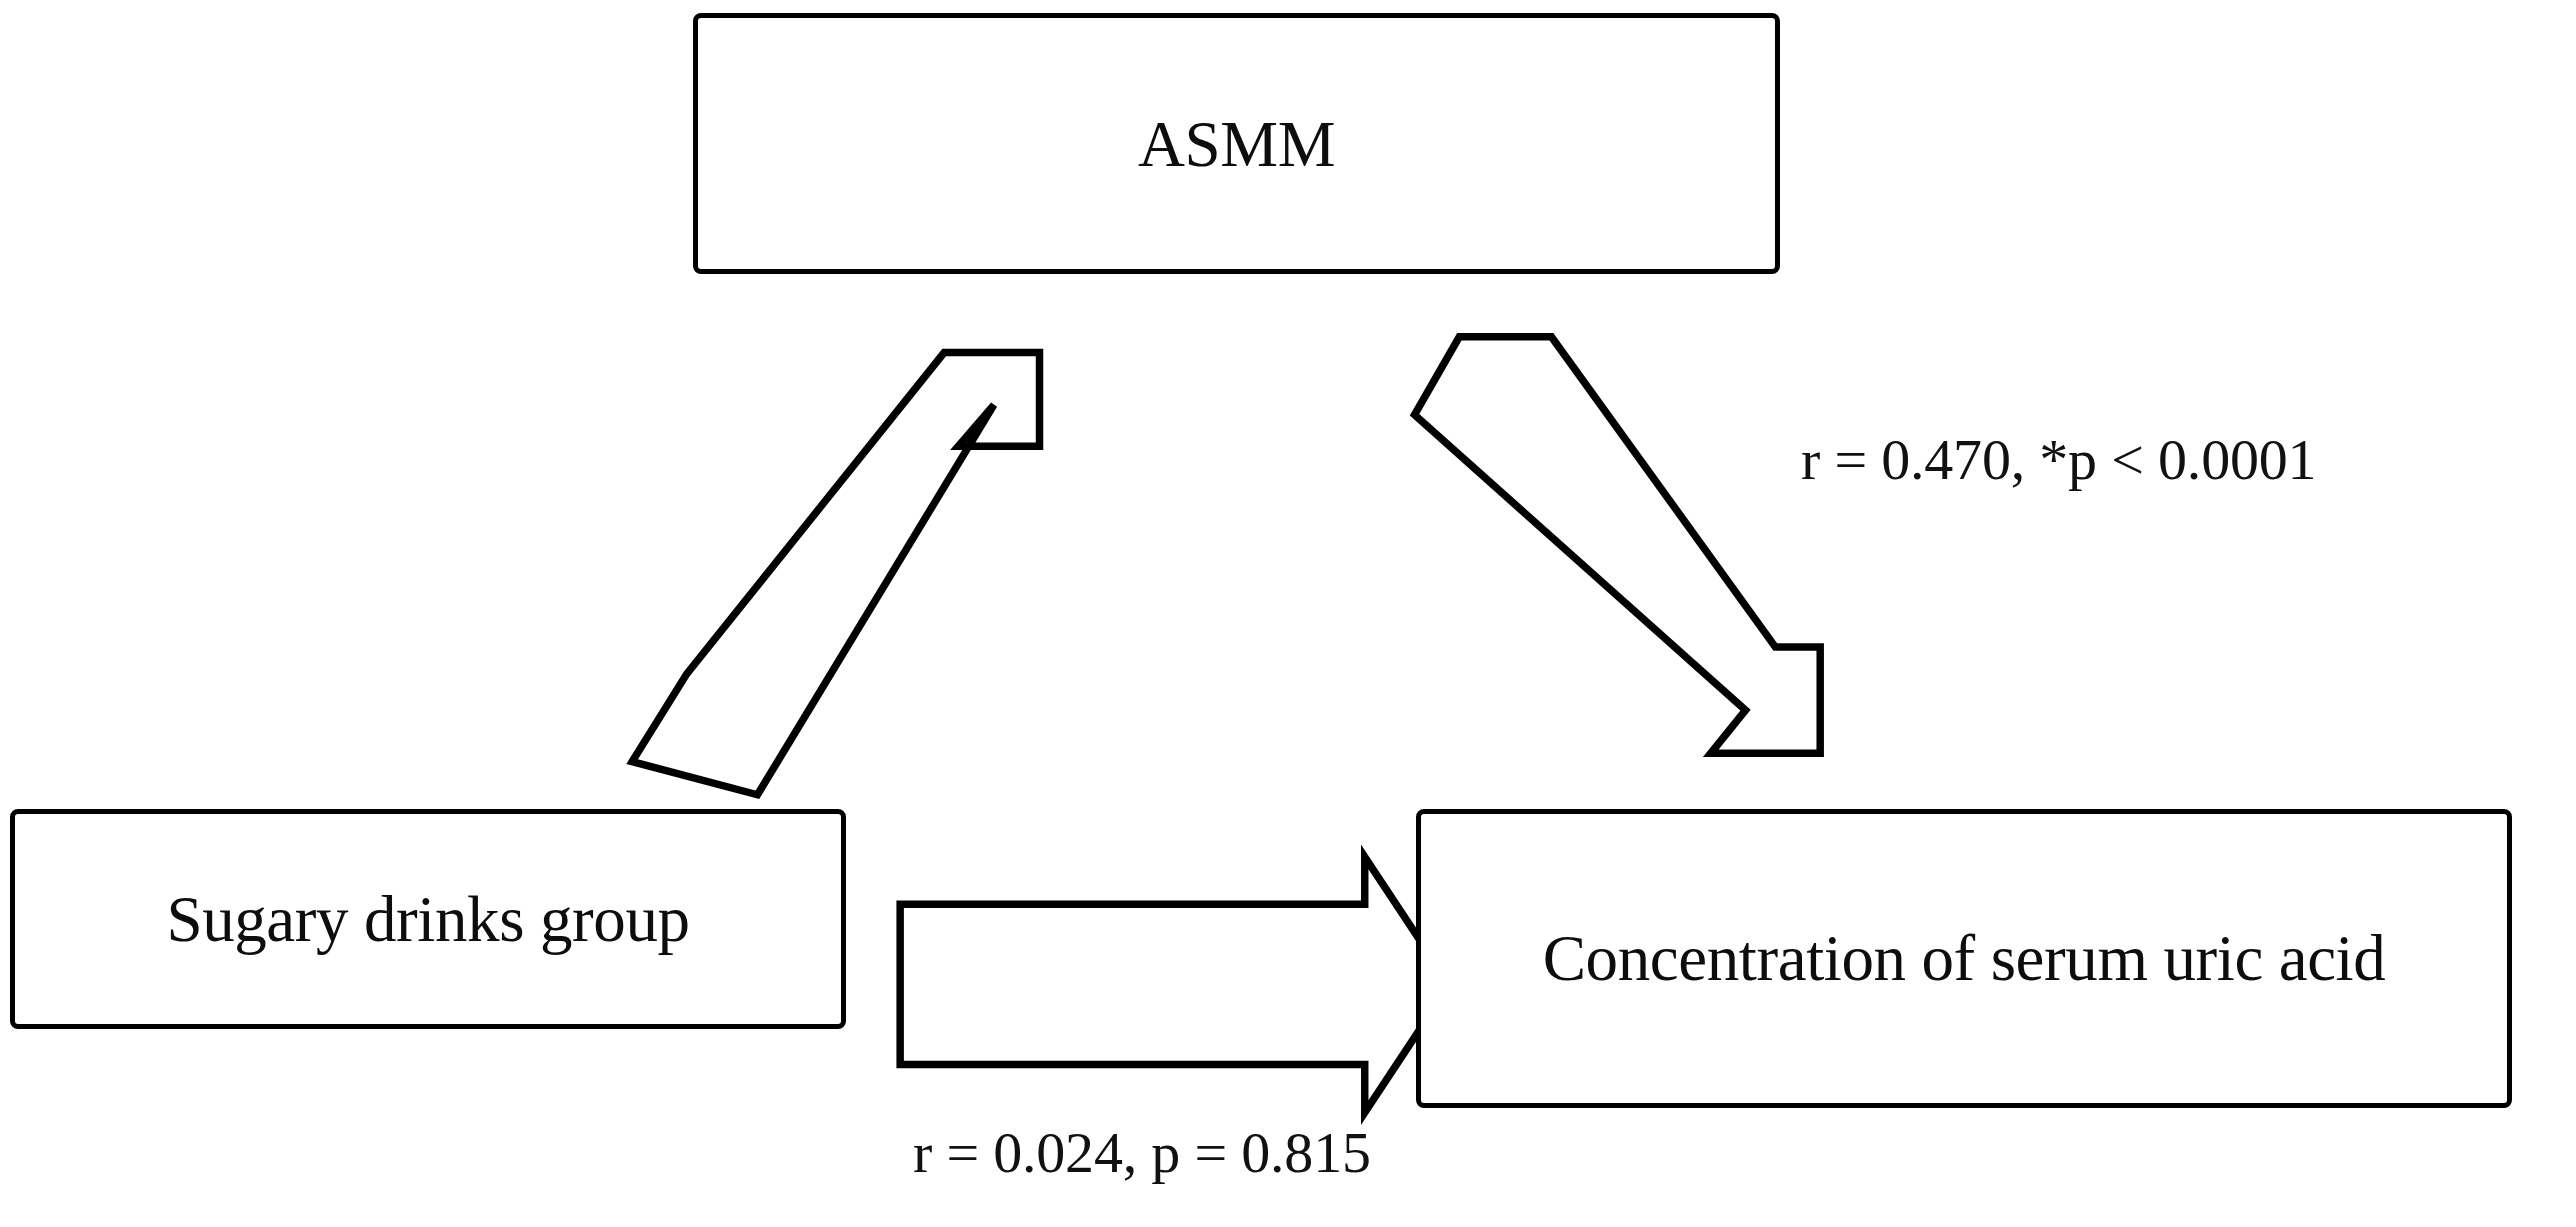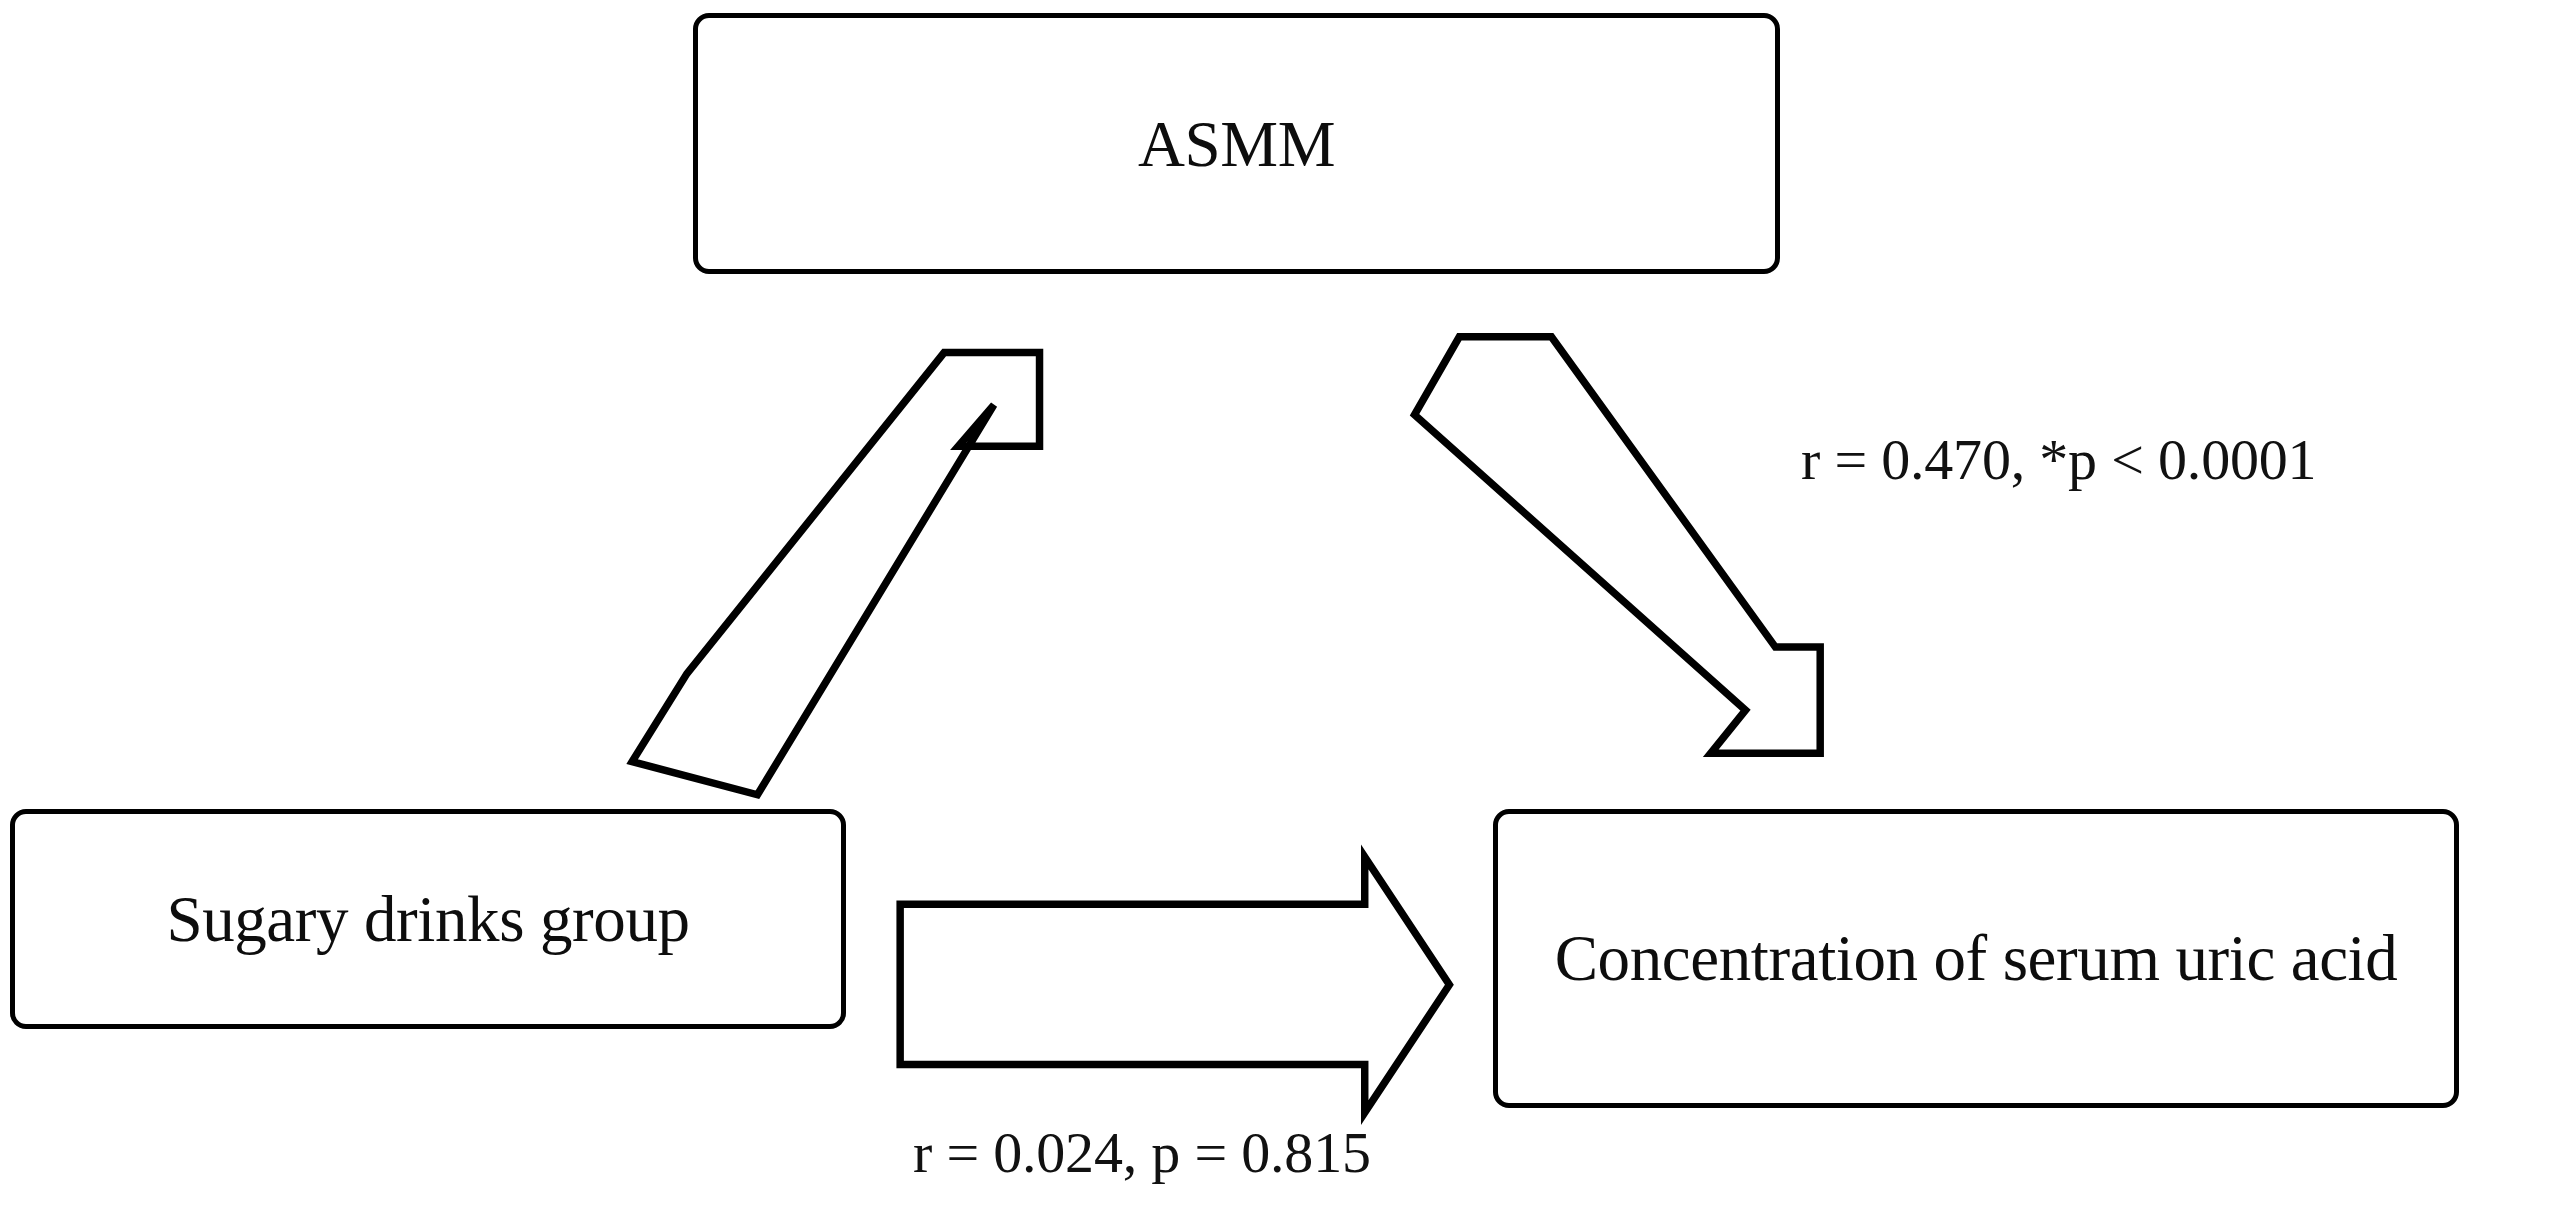--- a/index.html
+++ b/index.html
@@ -16,37 +16,37 @@
     width: 2576px;
     height: 1227px;
     background: #ffffff;
     overflow: hidden;
   }
   .node-box {
     position: absolute;
     box-sizing: border-box;
     background: #ffffff;
     border: 5.8px solid #000000;
-    border-radius: 16px;
+    border-radius: 8px;
     display: flex;
     align-items: center;
     justify-content: center;
     text-align: center;
   }
   .node-label {
     font-family: "Liberation Serif", "DejaVu Serif", serif;
     font-size: 65px;
     line-height: 1.05;
     color: #0d0d0d;
     white-space: nowrap;
     letter-spacing: -0.4px;
   }
   #node-asmm { left: 693px; top: 13.3px; width: 1087px; height: 261px; }
   #node-sugary { left: 10px; top: 809px; width: 836px; height: 220px; }
-  #node-uric  { left: 1493px; top: 809px; width: 966px; height: 299px; }
+  #node-uric  { left: 1416px; top: 809px; width: 1096px; height: 299px; }
 
   .edge-label {
     position: absolute;
     font-family: "Liberation Serif", "DejaVu Serif", serif;
     font-size: 58px;
     line-height: 1;
     color: #111111;
     white-space: nowrap;
     letter-spacing: -0.2px;
   }

